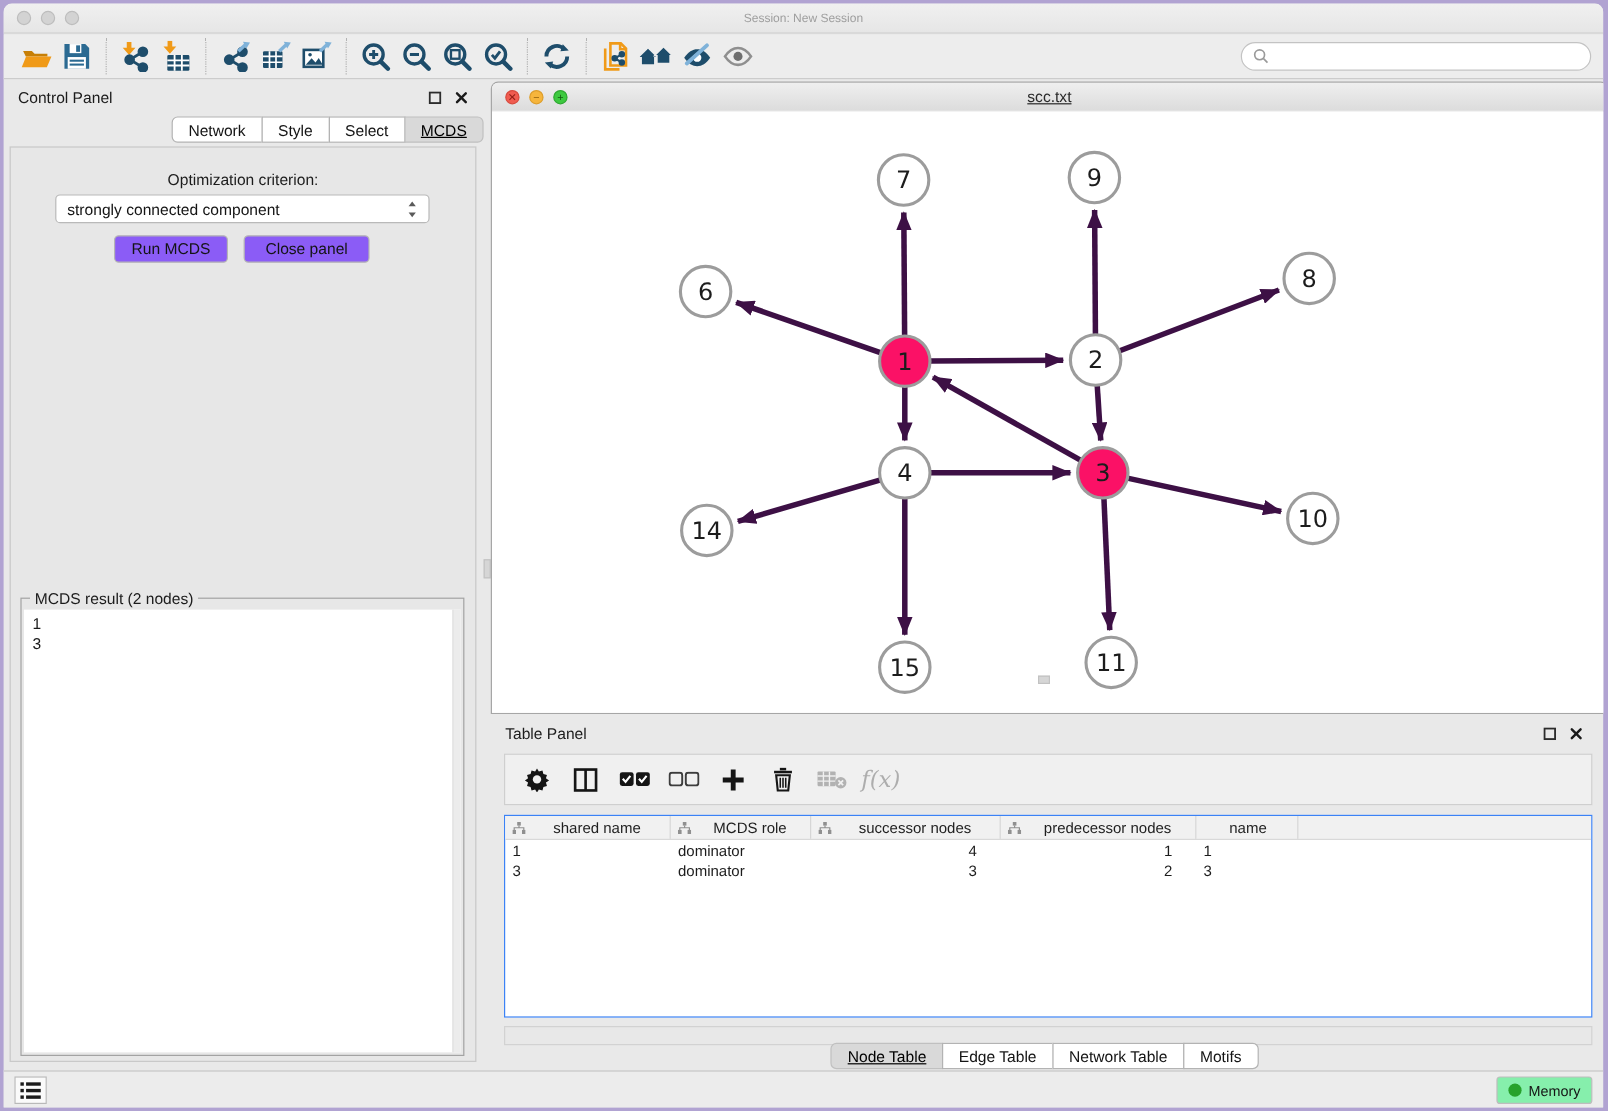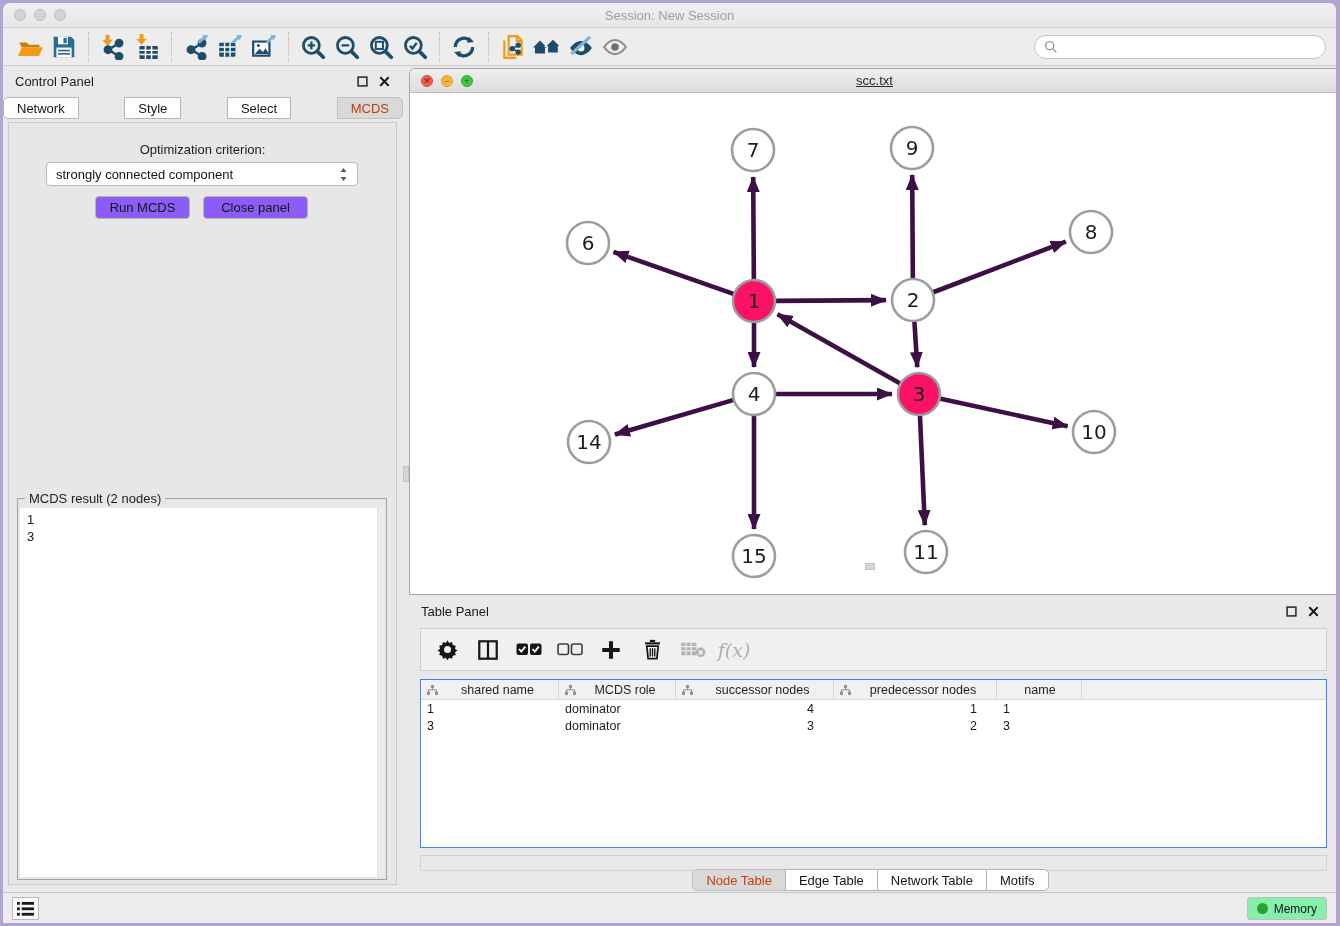--- a/index.html
+++ b/index.html
@@ -17,21 +17,21 @@
   
   .titlebar {
     position:absolute; left:0; top:0; right:0; height:25px;
     background:linear-gradient(#f0f0f0,#e6e6e6);
     border-bottom:1px solid #cfcfcf;
     display:flex; align-items:center; justify-content:center;
   }
   .traffic { position:absolute; left:11px; top:6px; display:flex; gap:8px; }
   .light { width:12px; height:12px; border-radius:50%; background:#d3d3d3; border:1px solid #bdbdbd;
            font-size:9px; line-height:10px; text-align:center; color:transparent; }
-  .title-text { font-size:13px; color:#9e9e9e;text-align:center; }
+  .title-text { font-size:10px; color:#9e9e9e;text-align:center; }
   
   .toolbar {
     position:absolute; left:0; top:26px; right:0; height:37px;
     background:#ededed; border-bottom:1px solid #cccccc;
     display:flex; align-items:center; padding:0 10px;
   }
   .tb-icons { display:flex; align-items:center; }
   .tb-icon { width:34px; height:32px; display:flex; align-items:center; justify-content:center; cursor:default; }
   .tb-sep { width:1px; height:30px; border-left:1px dotted #b2b2b2; margin:0 7px; }
   .search-box {
@@ -47,22 +47,22 @@
   .panel-header .hbtns { margin-left:auto; display:flex; gap:9px; align-items:center; }
   .hbtn { display:flex; align-items:center; justify-content:center; width:13px; height:13px; }
   .seg { display:inline-flex; }
   .seg .tab {
     background:#fff; border:1px solid #b3b3b3; margin-left:-1px;
     padding:0 13px; height:22px; display:flex; align-items:center;
     font-size:13px; color:#141414; white-space:nowrap; cursor:default;
   }
   .seg .tab:first-child { border-radius:5px 0 0 5px; margin-left:0; }
   .seg .tab:last-child { border-radius:0 5px 5px 0; }
-  .seg .tab.active { background:#d9d9d9; color:#c2410c; border-color:#c0c0c0; }
-  .cp-tabs { position:absolute; left:0; top:29px; width:100%; display:flex; justify-content:space-between; }
+  .seg .tab.active { background:#d9d9d9; color:#000000; border-color:#c0c0c0;text-decoration:underline; }
+  .cp-tabs { position:absolute; left:0; top:29px; width:100%; display:flex; justify-content:flex-end; }
   .cp-body {
     position:absolute; left:5px; right:6px; top:54px; bottom:4px;
     background:#e7e7e7; border:1px solid #c9c9c9;
   }
   .opt-label { margin-top:19px; text-align:center; font-size:13px; color:#1c1c1c; }
   .select-box {
     position:absolute; left:37px; right:38px; top:39px; height:24px;
     background:#fff; border:1px solid #b9b9b9; border-radius:4px;
     display:flex; align-items:center; padding:0 9px; font-size:13px; color:#141414;
   }

